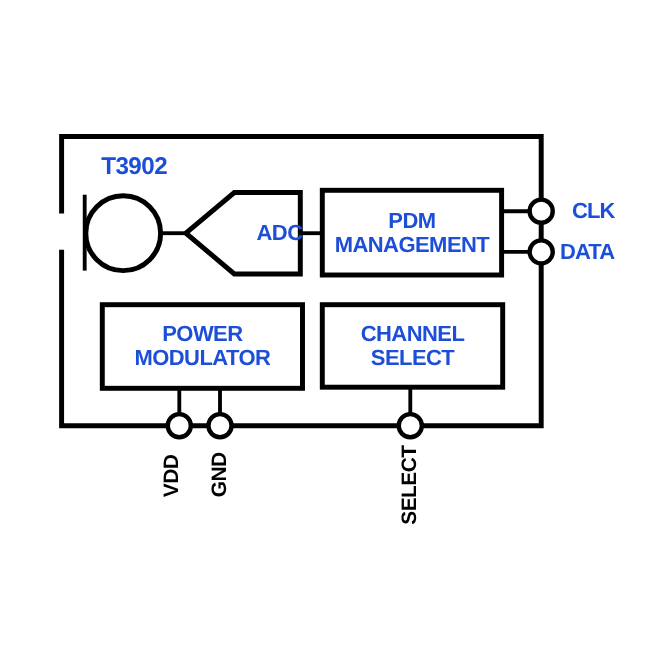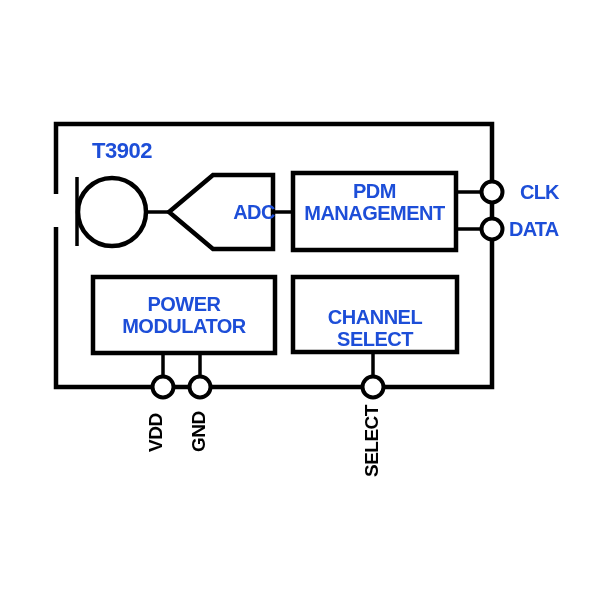--- a/index.html
+++ b/index.html
@@ -70,33 +70,33 @@
   }
   .adc-label {
     left: 170px;
     top: 190px;
     width: 105px;
     height: 44px;
     align-items: flex-end;
   }
   .pdm-label {
     left: 293px;
-    top: 163px;
+    top: 173px;
     width: 163px;
     height: 77px;
   }
   .power-label {
     left: 93px;
     top: 277px;
     width: 182px;
     height: 76px;
   }
   .channel-label {
     left: 293px;
-    top: 290px;
+    top: 277px;
     width: 164px;
     height: 75px;
   }
   .clk-label {
     left: 509px;
     top: 181px;
     font-size: 20px;
     line-height: 22px;
     letter-spacing: -0.8px;
     margin-left: 11px;

